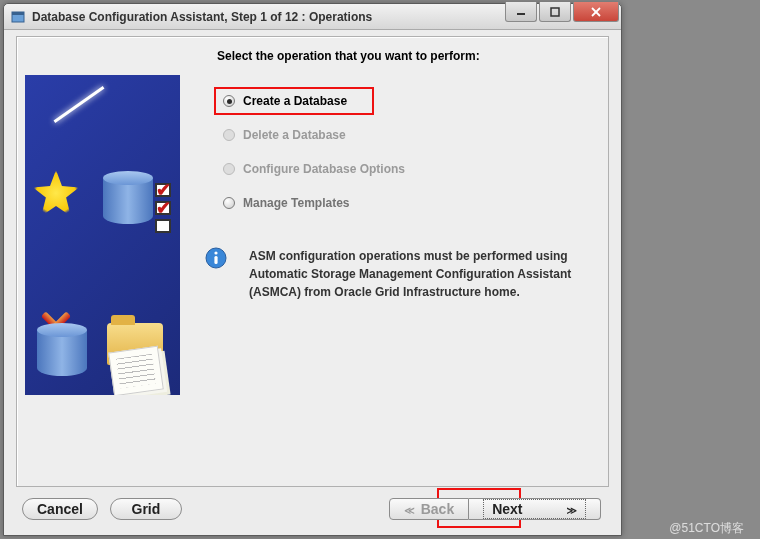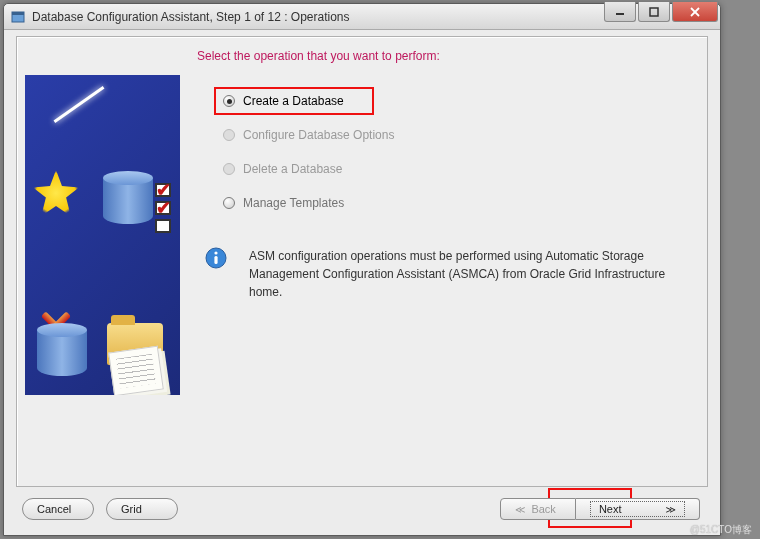--- a/index.html
+++ b/index.html
@@ -9,26 +9,27 @@
       background: #8a8a8a;
       width: 760px;
       height: 539px;
       overflow: hidden;
       position: relative;
     }
     .window {
       position: absolute;
       top: 3px;
       left: 3px;
-      width: 718px;
+      width: 619px;
       height: 533px;
       background: #ececec;
       border: 1px solid #5a5a5a;
       border-radius: 5px 5px 0 0;
       box-shadow: 0 0 6px rgba(0,0,0,0.3);
+      font-weight: bold;
     }
     .titlebar {
       height: 26px;
       background: linear-gradient(#f2f2f2, #d7d7d7);
       border-bottom: 1px solid #aaa;
       display: flex;
       align-items: center;
       border-radius: 5px 5px 0 0;
       position: relative;
     }
@@ -75,22 +76,23 @@
       width: 155px; height: 320px;
       background: linear-gradient(135deg, #2a3da8 0%, #1c2a7a 100%);
       overflow: hidden;
     }
     .main-area {
       position: absolute;
       left: 180px; top: 12px; right: 12px; bottom: 12px;
     }
     .prompt {
       font-size: 12px;
-      color: #be185d;
+      color: #000000;
       margin-bottom: 14px;
+      margin-left: 20px;
     }
     .radio-row {
       display: flex;
       align-items: center;
       margin-left: 20px;
       margin-bottom: 14px;
       font-size: 12px;
       color: #737373;
       position: relative;
       padding: 3px 6px;
@@ -140,22 +142,22 @@
       align-items: center;
     }
     .footer-left { display: flex; gap: 12px; margin-left: 6px; }
     .footer-right { margin-left: auto; display: flex; gap: 0; margin-right: 8px; position: relative; padding-left: 24px; }
     .btn {
       min-width: 72px;
       height: 22px;
       border: 1px solid #8c8c8c;
       border-radius: 11px;
       background: linear-gradient(#fafafa,#e0e0e0);
-      font-size: 11px;
-      display: inline-flex; align-items: center; justify-content: flex-start;
+      font-size: 14px;
+      display: inline-flex; align-items: center; justify-content: center;
       padding: 0 14px;
       cursor: pointer;
       color: #222;
       position: relative;
     }
     .btn.disabled { color: #9a9a9a; }
     .btn.nav { border-radius: 4px; min-width: 76px; height: 22px; }
     .btn.nav .arrow-l::before { content: '≪'; margin-right: 6px; font-size: 10px;}
     .btn.nav .arrow-r::after { content: '≫'; margin-left: 6px; font-size: 10px;}
     .btn.nav.next {
@@ -165,22 +167,22 @@
     .btn.nav.back {
       border-radius: 4px 0 0 4px;
     }
     .btn.nav.next .inner {
       border: 1px dotted #666;
       padding: 1px 8px;
       display: flex; align-items: center; gap: 38px;
     }
     .watermark {
       position: absolute;
-      right: 8px; bottom: 2px;
-      font-size: 10px;
+      right: 16px; bottom: 2px;
+      font-size: 12px;
       color: #dcdcdc;
       font-family: Arial, sans-serif;
       text-shadow: 0 0 1px #999;
     }
     
     .wand {
       position: absolute; top: 28px; left: 24px;
       width: 60px; height: 3px; background: #fff;
       transform: rotate(-35deg);
       box-shadow: 0 0 6px #fff;
@@ -298,26 +300,26 @@
       <div style="position:relative;">
         <div class="highlight-box" style="top:-4px; left:17px; width:160px; height:28px;"></div>
         <label class="radio-row selected">
           <span class="radio-circle checked"></span>
           <span>Create a Database</span>
         </label>
       </div>
 
       <label class="radio-row disabled">
         <span class="radio-circle disabled"></span>
-        <span>Configure Database Options</span>
+        <span>Delete a Database</span>
       </label>
 
       <label class="radio-row disabled">
         <span class="radio-circle disabled"></span>
-        <span>Delete a Database</span>
+        <span>Configure Database Options</span>
       </label>
 
       <label class="radio-row">
         <span class="radio-circle"></span>
         <span>Manage Templates</span>
       </label>
 
       <div class="info-row">
         <span class="info-icon">
           <svg width="22" height="22" viewBox="0 0 22 22">

